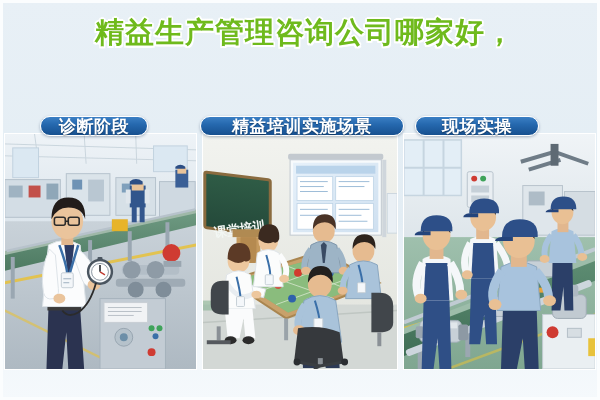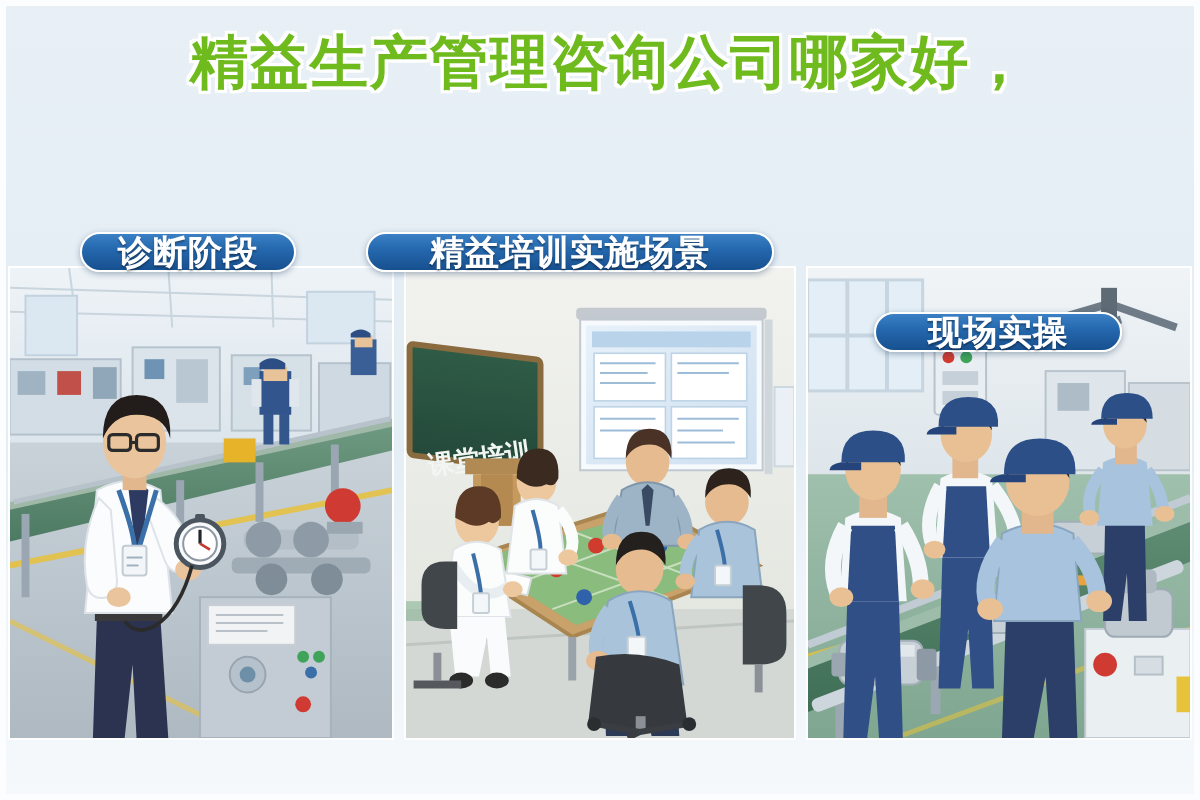--- a/index.html
+++ b/index.html
@@ -58,22 +58,22 @@
     display:flex;align-items:center;justify-content:center;
     padding:0 14px;border-radius:17px;
     background:linear-gradient(180deg,#3b7fc4 0%,#2568ae 42%,#17508f 100%);
     border:1.5px solid #ffffff;
     box-shadow:0 1px 3px rgba(12,44,82,.35);
     color:#ffffff;font-size:17px;font-weight:bold;letter-spacing:.5px;
     white-space:nowrap;box-sizing:border-box;
     text-shadow:0 1px 1px rgba(0,0,0,.35);
   }
   .badge.b1{left:40px;width:108px;}
-  .badge.b2{left:183px;width:204px;}
-  .badge.b3{left:437px;width:124px;margin-top:40px;}
+  .badge.b2{left:200px;width:204px;}
+  .badge.b3{left:415px;width:124px;}
 </style>
 </head>
 <body>
 
 <div class="poster">
 
   <div class="title-block">
     <span class="title-line">精益生产管理咨询公司哪家好，</span>
   </div>
 

